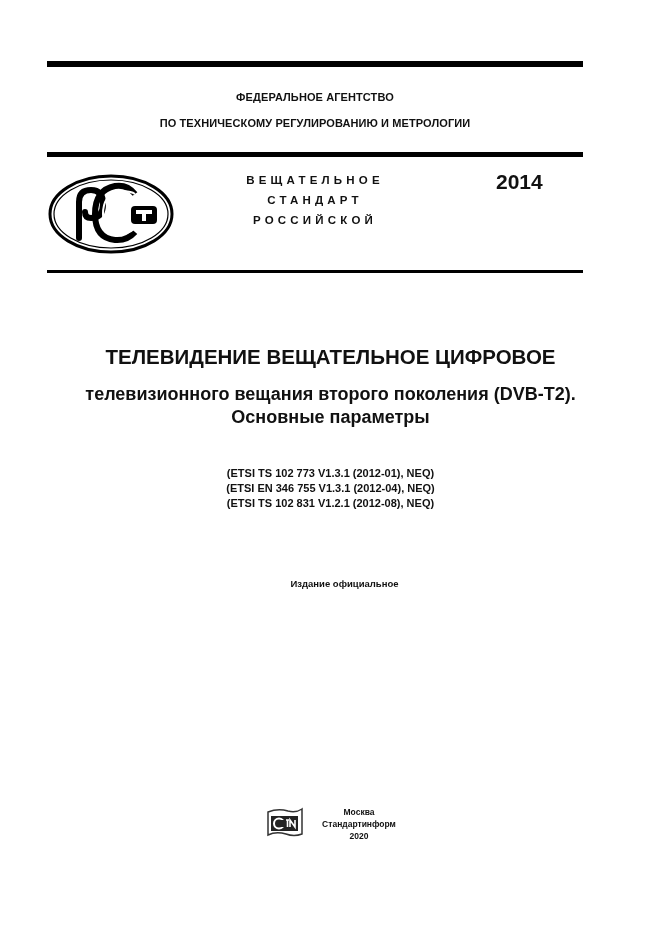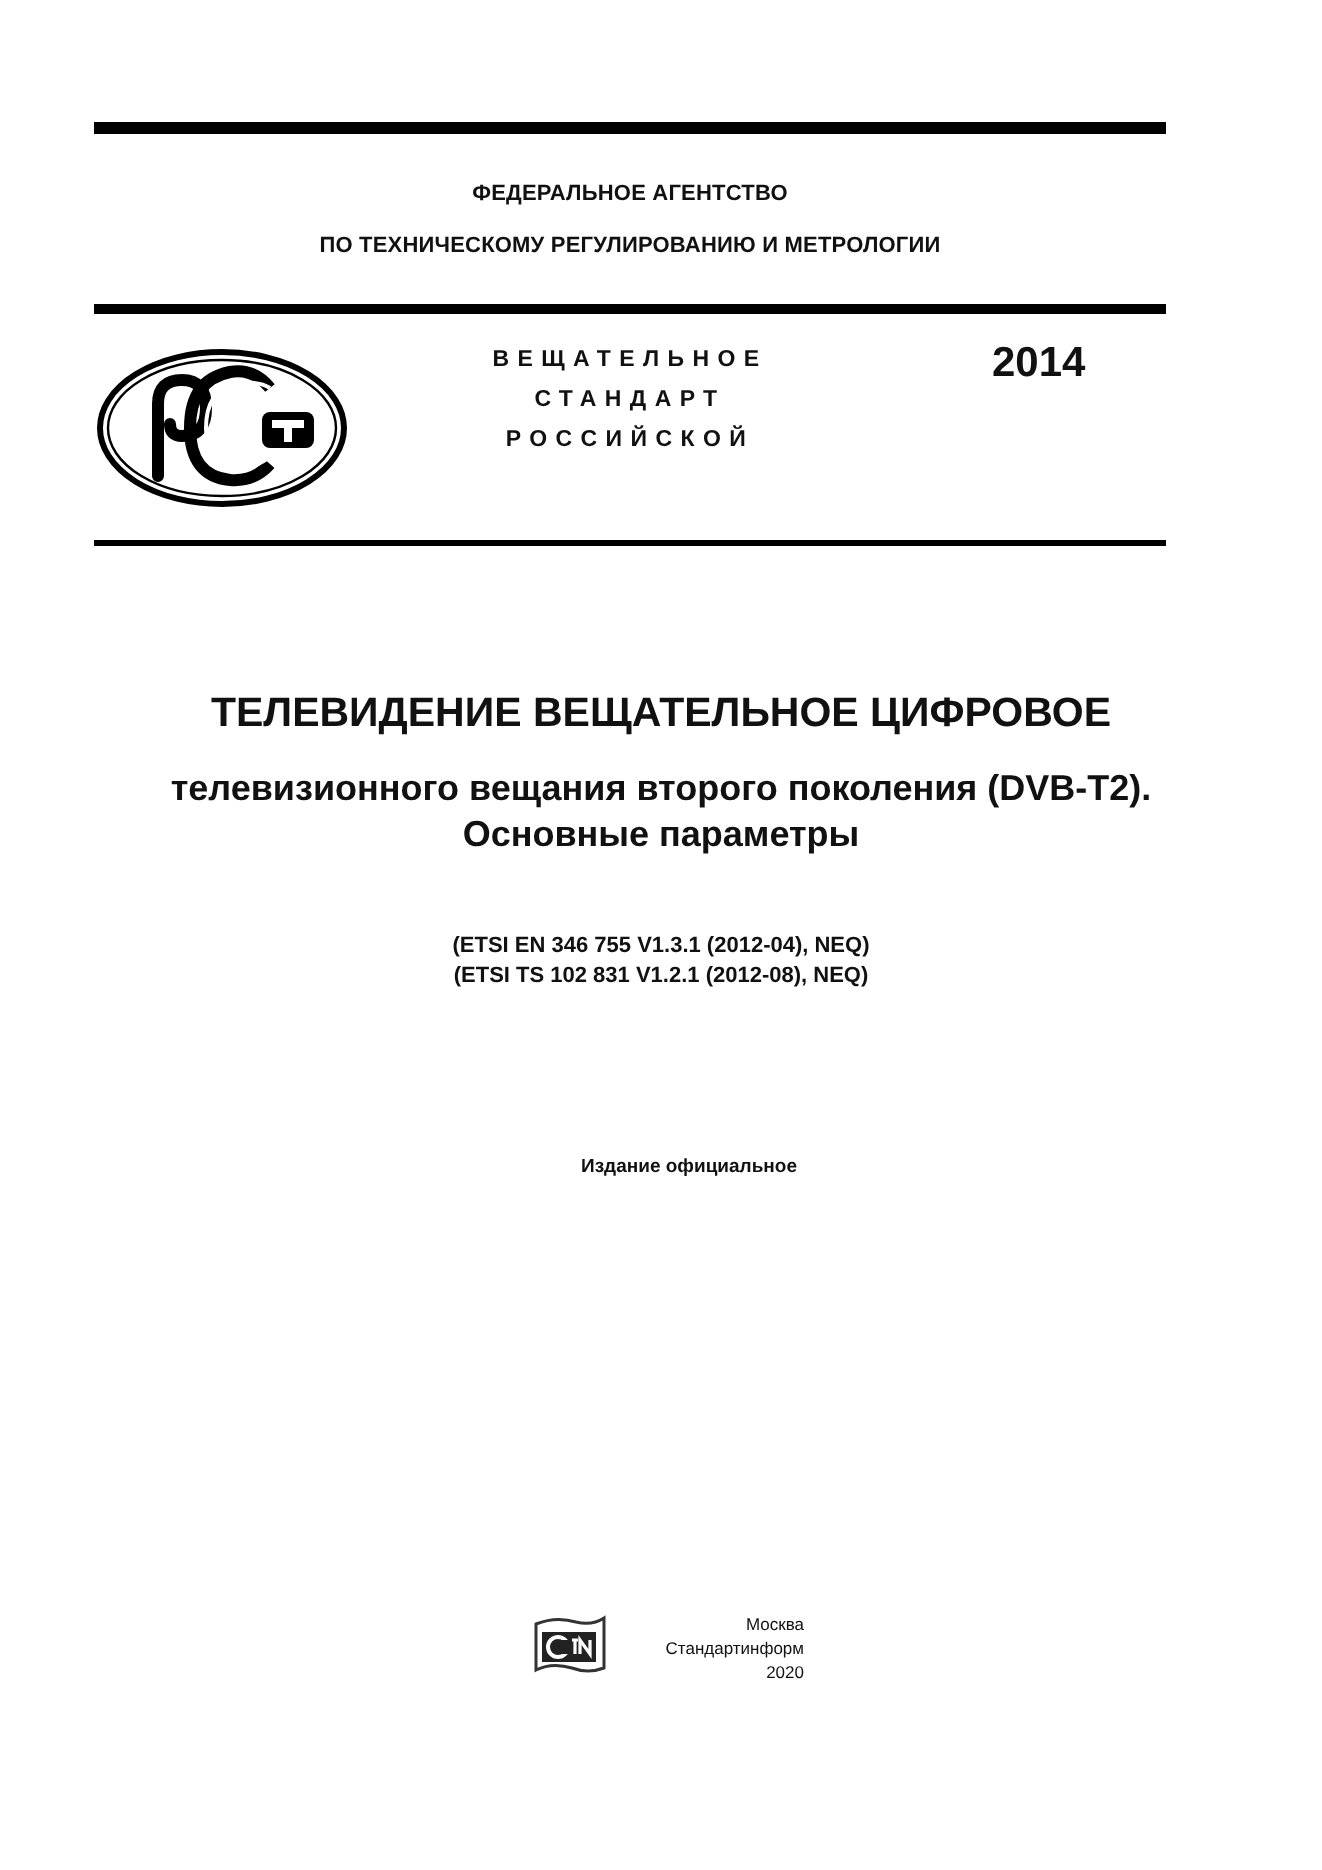--- a/index.html
+++ b/index.html
@@ -8,21 +8,21 @@
     .abs { position: absolute; }
     .rule { position: absolute; left: 47px; width: 536px; background: #000; }
     .center { text-align: center; }
     .agency { left: 47px; width: 536px; font-weight: bold; font-size: 11px; letter-spacing: 0.1px; }
     .national { left: 215px; width: 200px; font-weight: bold; font-size: 11.5px; letter-spacing: 4.2px; line-height: 20px; text-align: center; }
     .gost { left: 496px; width: 110px; font-weight: bold; font-size: 21px; line-height: 31px; }
     .title { left: 0; width: 661px; font-weight: bold; font-size: 20.5px; text-align: center; }
     .subtitle { left: 0; width: 661px; font-weight: bold; font-size: 18px; text-align: center; line-height: 23px; }
     .refs { left: 0; width: 661px; font-weight: bold; font-size: 11px; text-align: center; line-height: 15px; }
     .edition { left: 14px; width: 661px; font-weight: bold; font-size: 9.5px; text-align: center; }
-    .publisher { left: 292px; width: 110px; font-weight: normal; font-size: 8.5px; text-align: right; line-height: 12px; }
+    .publisher { left: 304px; width: 110px; font-weight: bold; font-size: 8.5px; text-align: center; line-height: 12px; }
   </style>
 </head>
 <body>
 
 <div class="rule" style="top:61px;height:6px;"></div>
 <div class="abs agency center" style="top:91px;">ФЕДЕРАЛЬНОЕ АГЕНТСТВО</div>
 <div class="abs agency center" style="top:117px;">ПО ТЕХНИЧЕСКОМУ РЕГУЛИРОВАНИЮ И МЕТРОЛОГИИ</div>
 <div class="rule" style="top:152px;height:5px;"></div>
 
 <div class="abs" style="left:47px;top:172px;width:128px;height:84px;">
@@ -54,20 +54,21 @@
 <div class="rule" style="top:270px;height:3px;"></div>
 
 <div class="abs title" style="top:345px;">ТЕЛЕВИДЕНИЕ ВЕЩАТЕЛЬНОЕ ЦИФРОВОЕ</div>
 
 <div class="abs subtitle" style="top:383px;">
   <div>телевизионного вещания второго поколения (DVB-T2).</div>
   <div>Основные параметры</div>
 </div>
 
 <div class="abs refs" style="top:466px;">
+  <div>(ETSI TS 102 773 V1.3.1 (2012-01), NEQ)</div>
   <div>(ETSI EN 346 755 V1.3.1 (2012-04), NEQ)</div>
   <div>(ETSI TS 102 831 V1.2.1 (2012-08), NEQ)</div>
 </div>
 
 <div class="abs edition" style="top:578px;">Издание официальное</div>
 
 <div class="abs" style="left:266px;top:806px;width:38px;height:32px;">
   <svg width="38" height="32" viewBox="0 0 38 32">
     <path d="M2 6 Q12 2 22 5 Q30 7 36 3 L36 28 Q28 31 20 28 Q10 25 2 29 Z" fill="none" stroke="#333" stroke-width="1.5"></path>
     <rect x="5" y="10" width="27" height="15" fill="#222"></rect>

